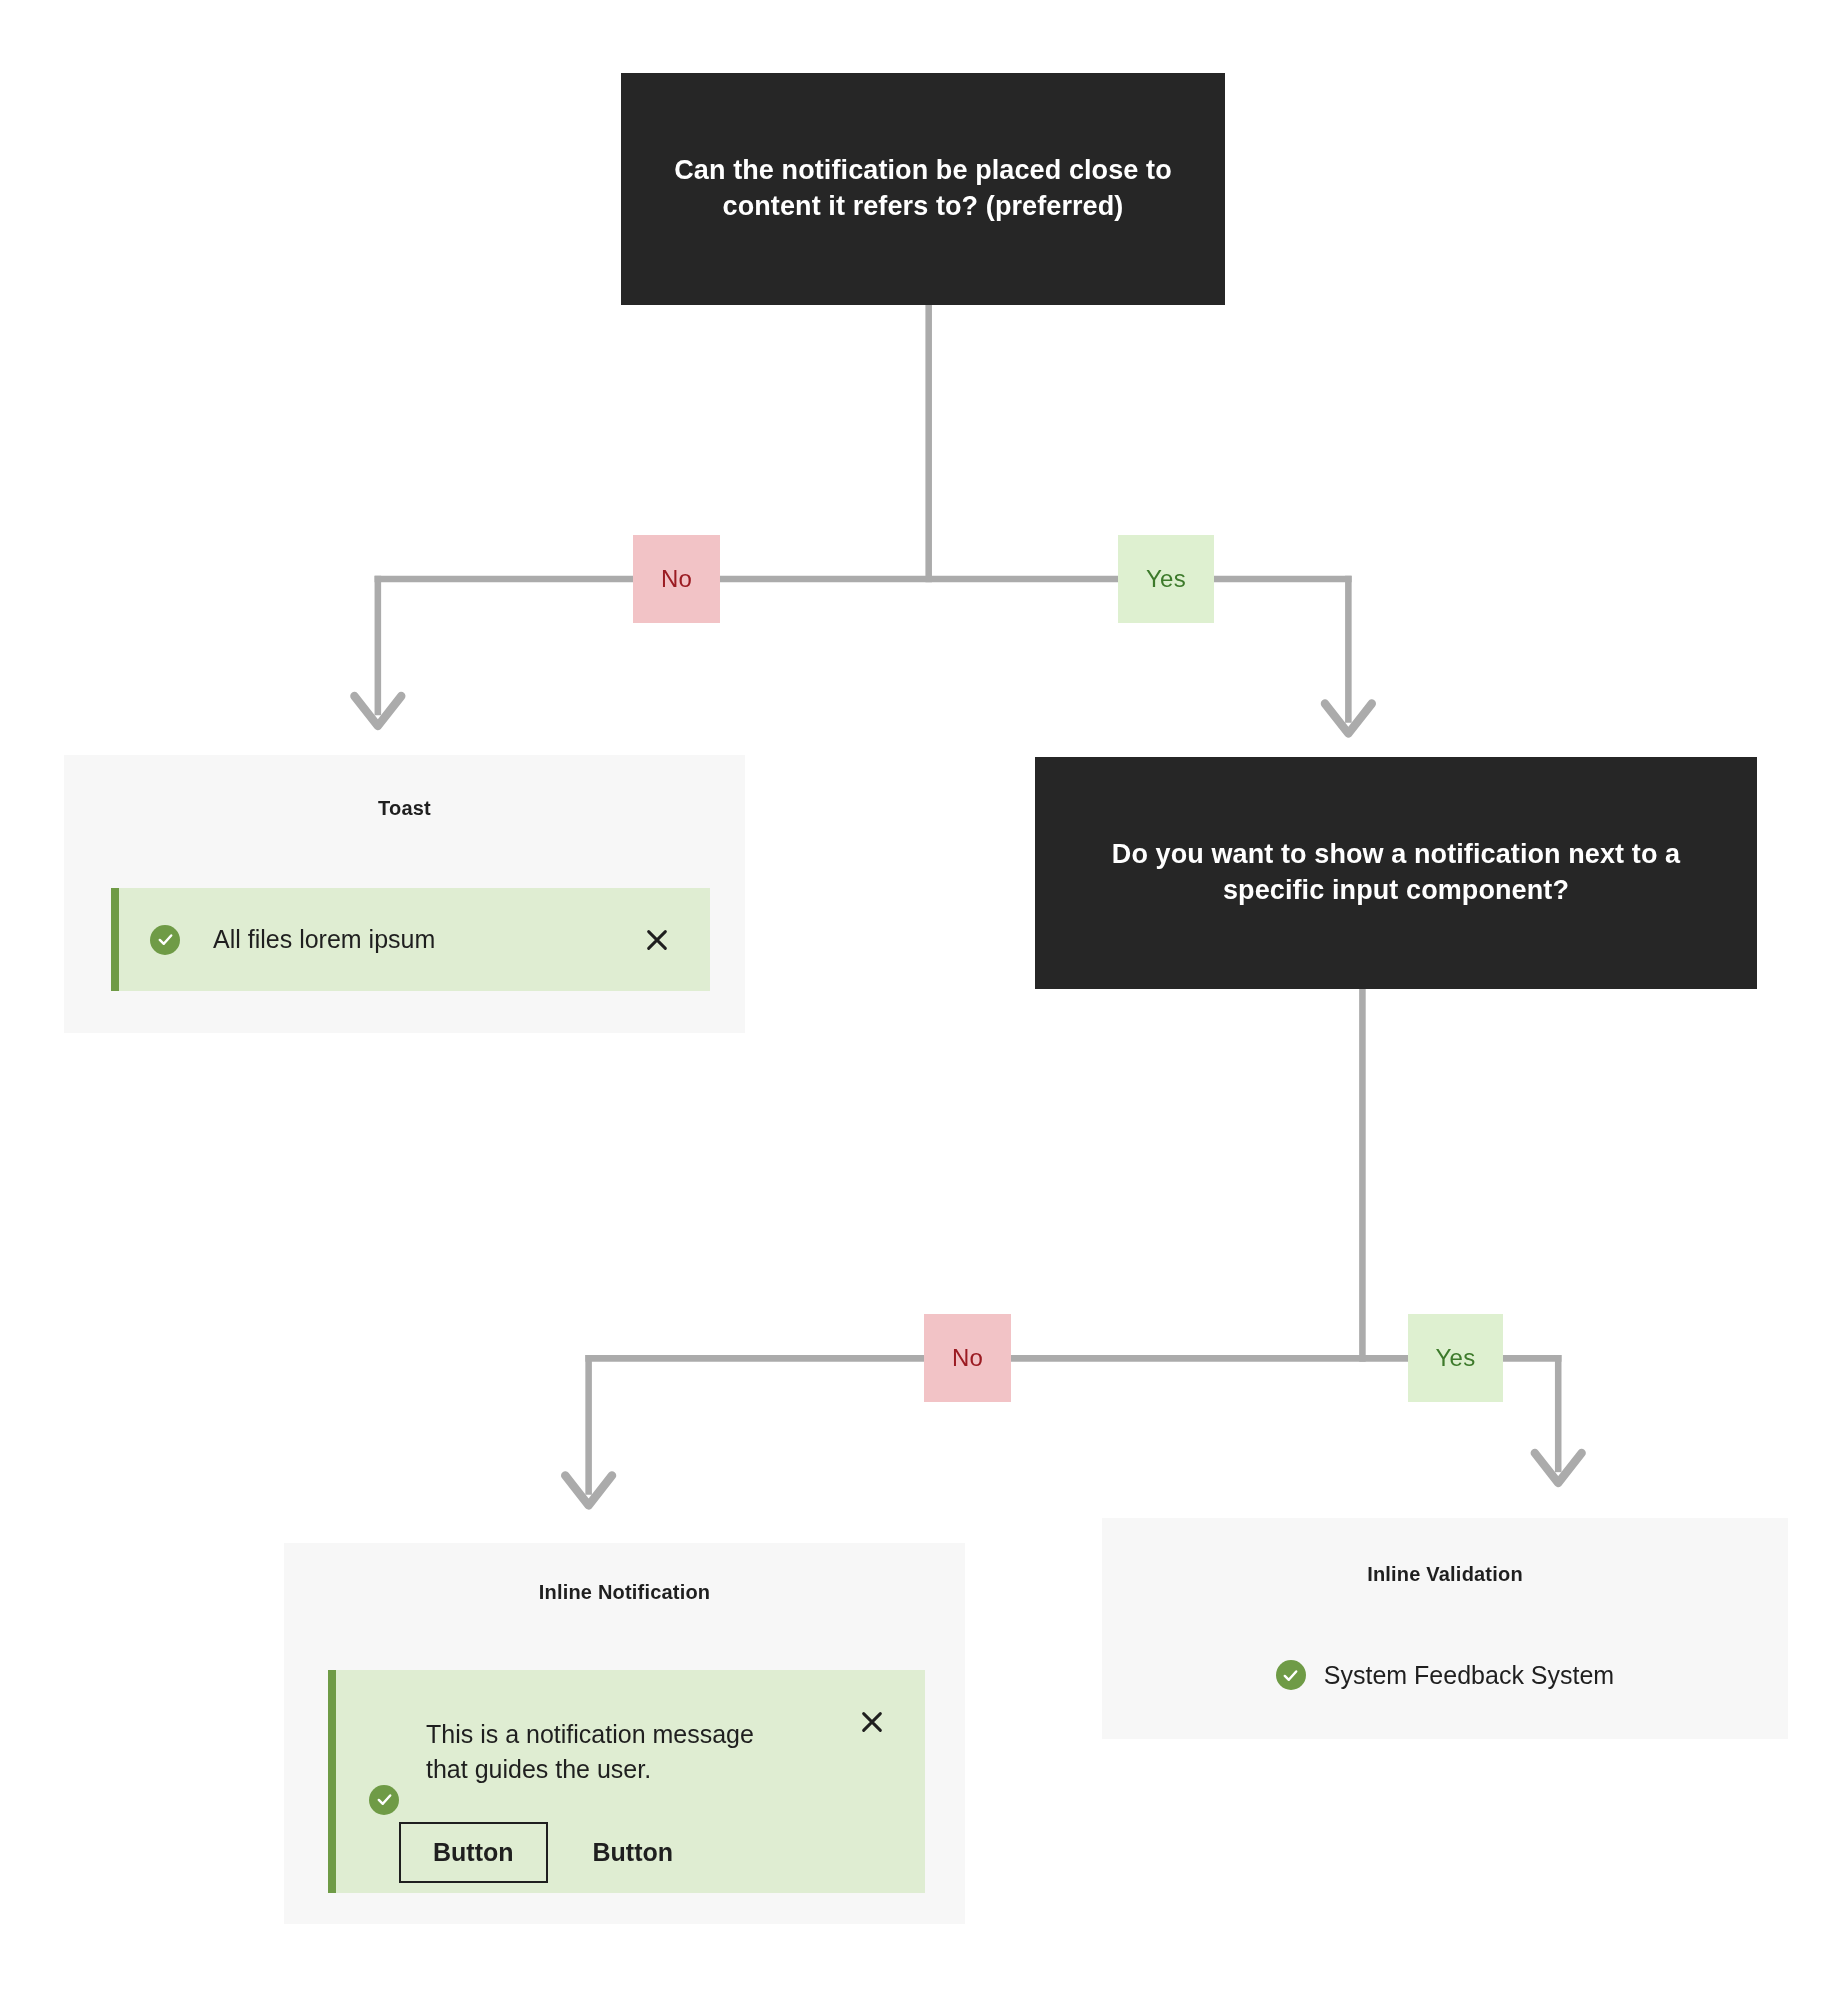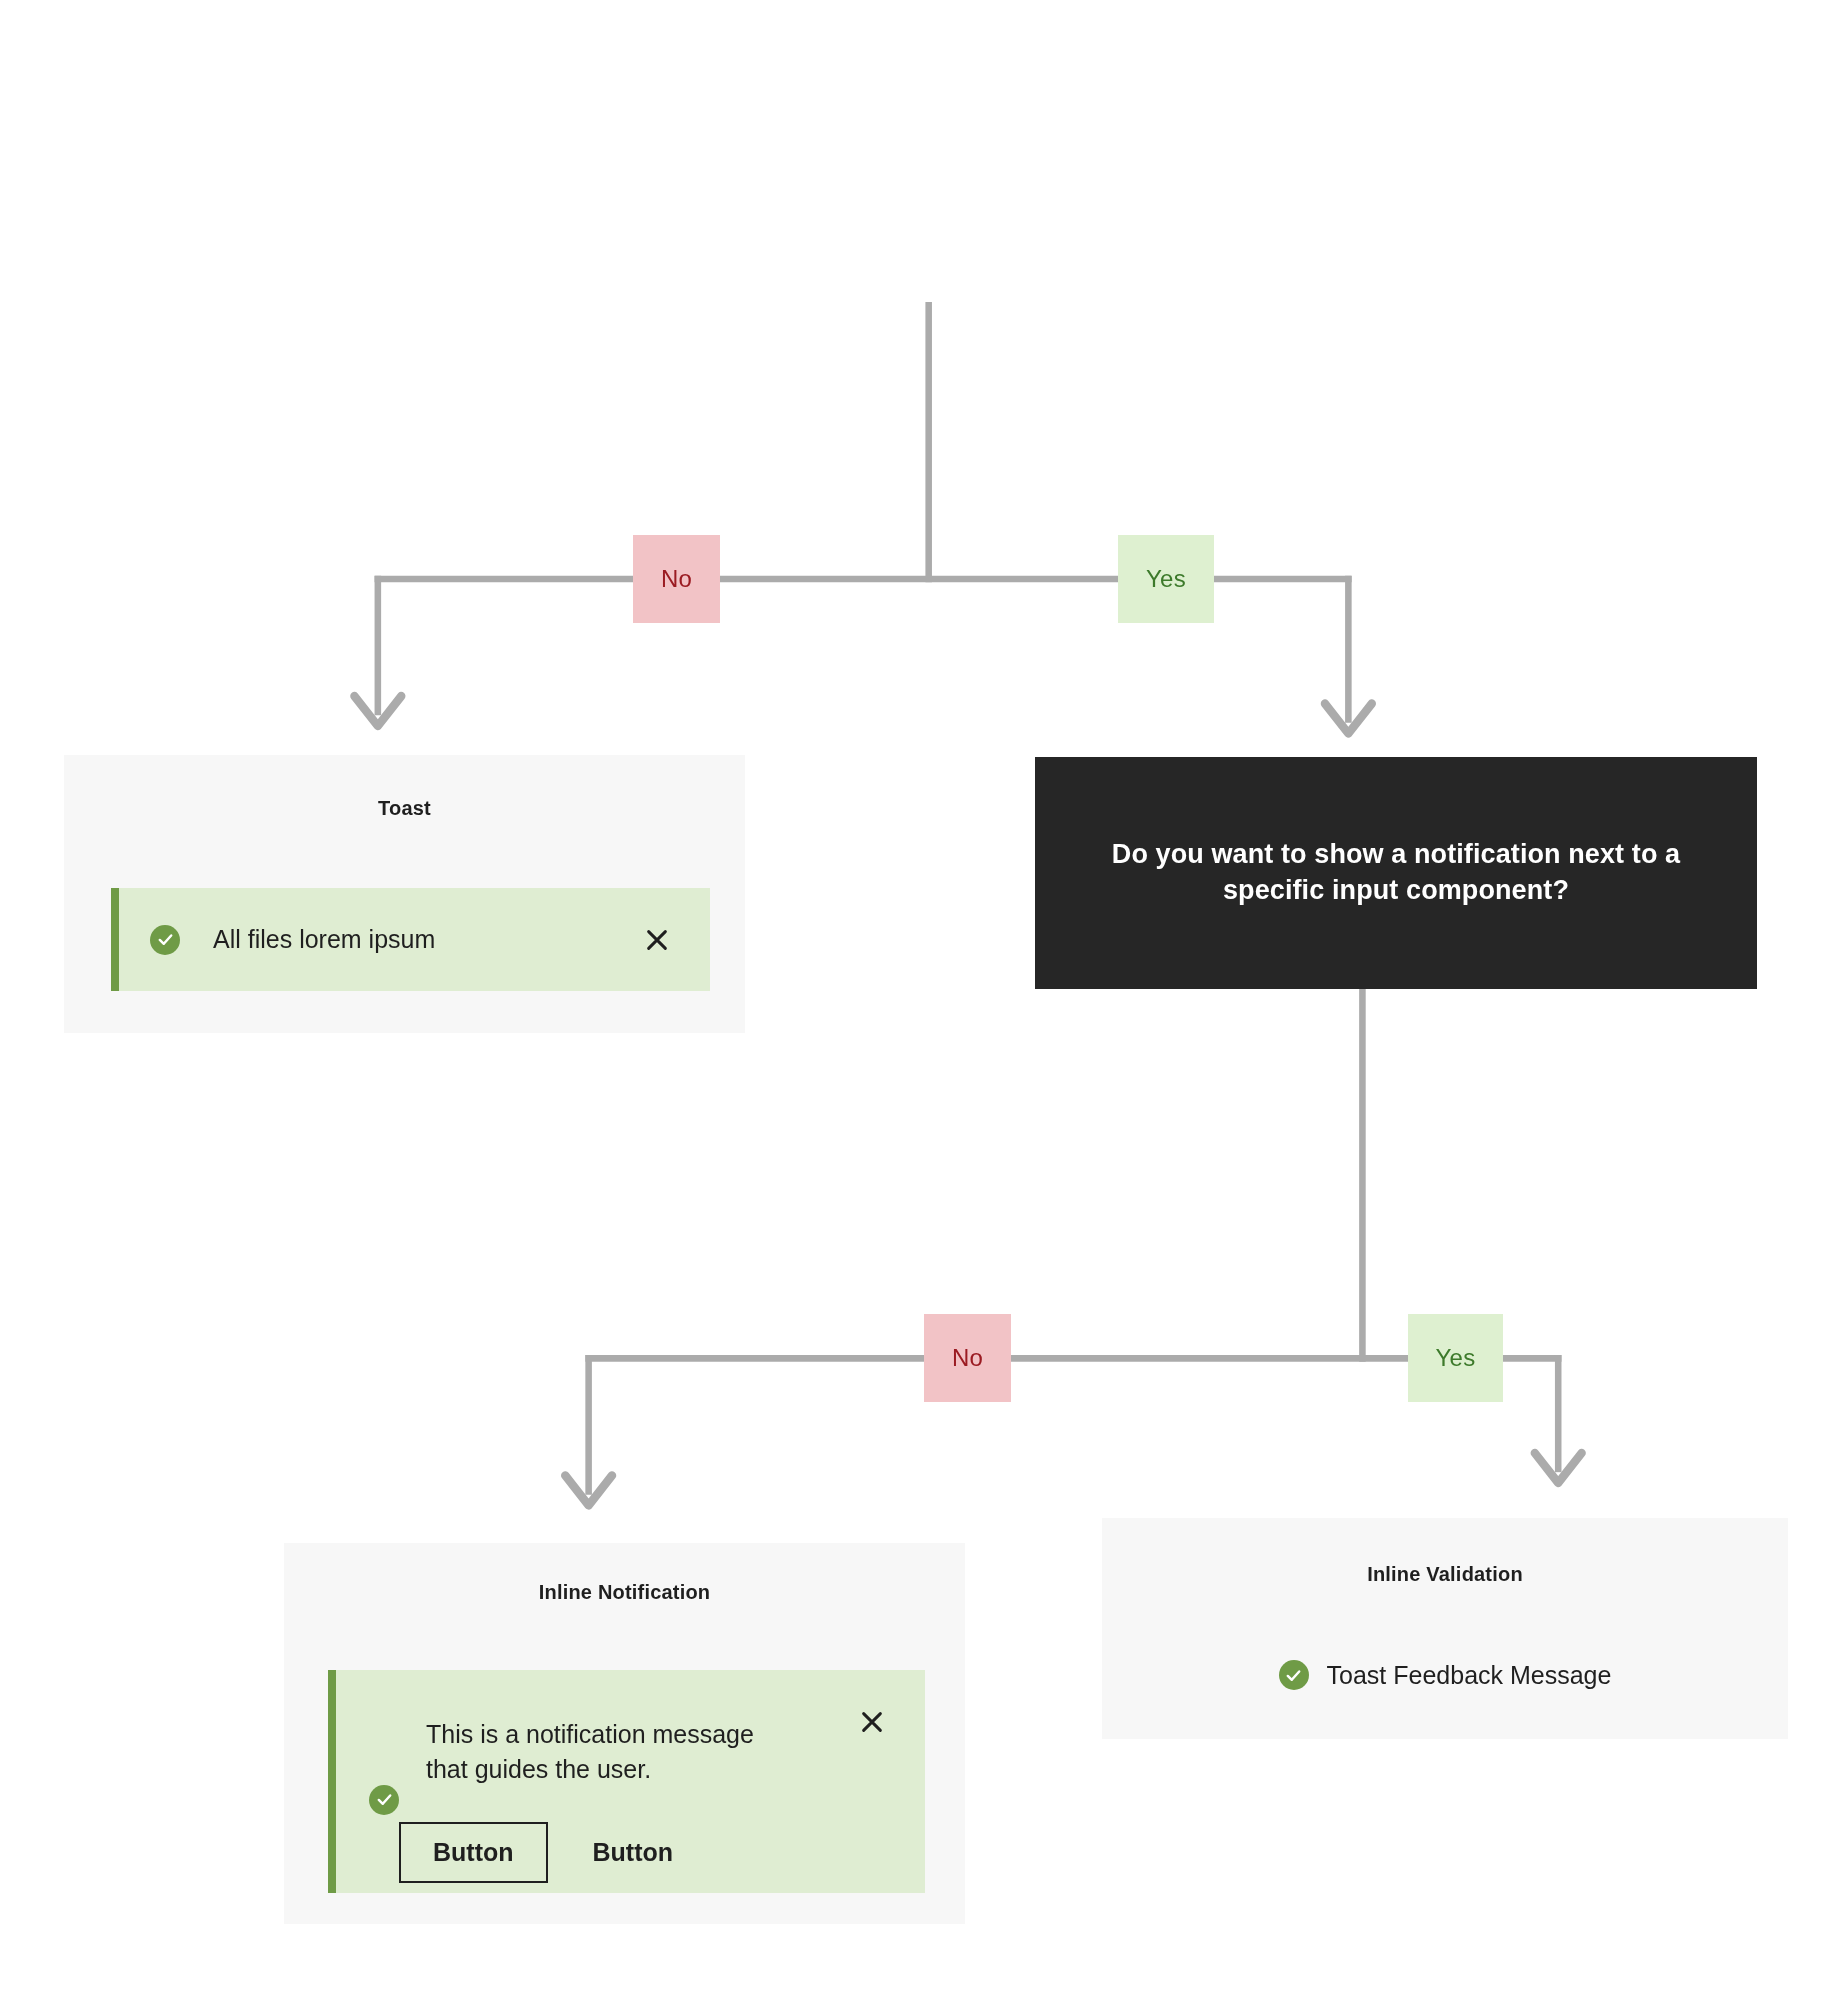--- a/index.html
+++ b/index.html
@@ -162,20 +162,23 @@
       <path d="M 1663 1450 L 1663 1568"></path>
     </g>
     <g fill="none" stroke="#ABABAB" stroke-width="9" stroke-linecap="round" stroke-linejoin="round">
       <polyline points="378,743 403,775 428,743"></polyline>
       <polyline points="1414,751 1439,783 1464,751"></polyline>
       <polyline points="603,1575 628,1607 653,1575"></polyline>
       <polyline points="1638,1551 1663,1583 1688,1551"></polyline>
     </g>
   </svg>
 
+  <div class="decision" id="decision-1">
+    <div class="dtext">Can the notification be placed close to content it refers to? (preferred)</div>
+  </div>
 
   <div class="badge no" id="badge-no-1">
     <span>No</span>
   </div>
   <div class="badge yes" id="badge-yes-1">
     <span>Yes</span>
   </div>
 
   <div class="card" id="card-toast">
     <div class="card-title">Toast</div>
@@ -236,18 +239,18 @@
 
   <div class="card" id="card-inline-valid">
     <div class="card-title">Inline Validation</div>
 
     <div id="validation-row">
       <span class="check">
         <svg width="19" height="19" viewBox="0 0 20 20">
           <polyline points="4,10.5 8.2,14.5 16,5.8" fill="none" stroke="#ffffff" stroke-width="2.6" stroke-linecap="round" stroke-linejoin="round"></polyline>
         </svg>
       </span>
-      <span class="vtext">Toast Feedback Message</span>
+      <span class="vtext">System Feedback System</span>
     </div>
   </div>
 
 </div>
 
 
 </body></html>

